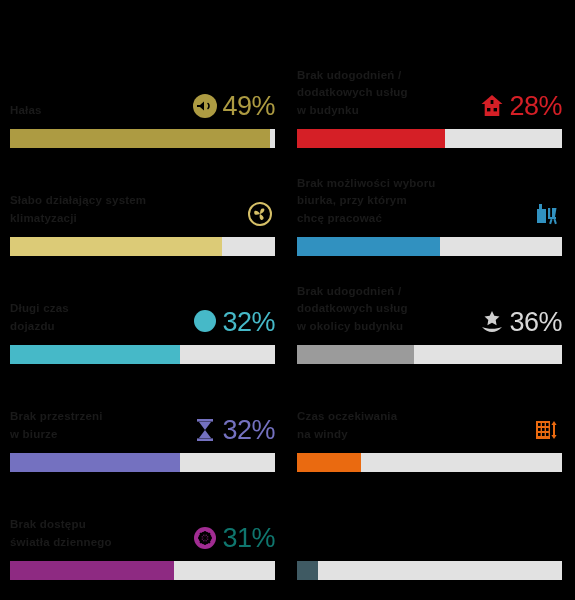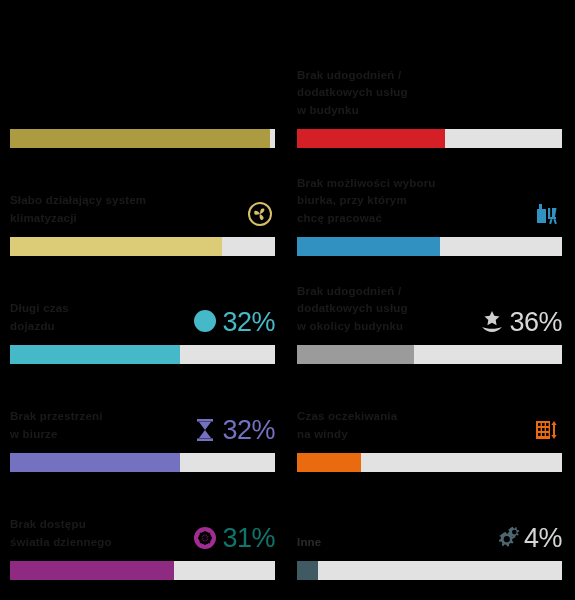--- a/index.html
+++ b/index.html
@@ -85,20 +85,35 @@
   }
 </style>
 </head>
 <body>
 
 <div id="infographic">
 
   <div class="column left">
 
     <div class="stat-row">
+      <div class="stat-top">
+        <div class="stat-label">Hałas</div>
+        <div class="stat-right">
+          <span class="stat-icon">
+            <svg width="28" height="28" viewBox="0 0 28 28">
+                <g fill="#ad9b42">
+                  <circle cx="14" cy="14" r="12"></circle>
+                  <path d="M6 13h3l4-3.5v9L9 15H6z" fill="#000"></path>
+                  <path d="M17 11.5c1.3 1.1 1.3 3.9 0 5" stroke="#000" stroke-width="1.6" fill="none" stroke-linecap="round"></path>
+                </g>
+              </svg>
+          </span>
+          <span class="stat-value" style="color:#ad9b42">49%</span>
+        </div>
+      </div>
       <div class="bar-track">
         <div class="bar-fill" style="width:98%;background:#ad9b42"></div>
       </div>
     </div>
 
     <div class="stat-row">
       <div class="stat-top">
         <div class="stat-label">Słabo działający system
 klimatyzacji</div>
         <div class="stat-right">
@@ -191,20 +206,33 @@
 
   </div>
 
   <div class="column right">
 
     <div class="stat-row">
       <div class="stat-top">
         <div class="stat-label">Brak udogodnień /
 dodatkowych usług
 w budynku</div>
+        <div class="stat-right">
+          <span class="stat-icon">
+            <svg width="28" height="28" viewBox="0 0 28 28">
+                <g fill="#d51f26">
+                  <path d="M14 3L3.5 12h3.2v12h14.6V12h3.2z"></path>
+                  <rect x="12.6" y="8" width="2.8" height="4" fill="#000"></rect>
+                  <rect x="9" y="16" width="3.4" height="3.4" fill="#000"></rect>
+                  <rect x="15.6" y="16" width="3.4" height="3.4" fill="#000"></rect>
+                </g>
+              </svg>
+          </span>
+          <span class="stat-value" style="color:#d51f26">28%</span>
+        </div>
       </div>
       <div class="bar-track">
         <div class="bar-fill" style="width:56%;background:#d51f26"></div>
       </div>
     </div>
 
     <div class="stat-row">
       <div class="stat-top">
         <div class="stat-label">Brak możliwości wyboru
 biurka, przy którym
@@ -280,36 +308,20 @@
               </svg>
           </span>
         </div>
       </div>
       <div class="bar-track">
         <div class="bar-fill" style="width:24%;background:#ea6a10"></div>
       </div>
     </div>
 
     <div class="stat-row">
-      <div class="stat-top">
-        <div class="stat-label" style="color:#2b2b2b">Inne</div>
-        <div class="stat-right">
-          <span class="stat-icon">
-            <svg width="28" height="28" viewBox="0 0 28 28">
-                <g fill="#4e6670">
-                  <path d="M11 8.5l1.8-.6.9 1.9 2 .3.9-1.8 1.7.9-.6 1.9 1.3 1.5 2-.4.3 1.9-1.9.7-.4 2 1.6 1.2-1.1 1.6-1.9-.7-1.6 1.2.2 2-1.9.4-.9-1.8-2-.2-1.1 1.7-1.6-1.1.7-1.9-1.2-1.6-2 .2-.3-1.9 1.8-.8.3-2-1.7-1.1z"></path>
-                  <circle cx="13.8" cy="15.2" r="3.1" fill="#000"></circle>
-                  <path d="M18.5 3.2l1.4-.4.6 1.4 1.5.2.7-1.3 1.3.7-.5 1.4 1 1.1 1.5-.3.2 1.4-1.4.6-.3 1.5 1.2.9-.8 1.2-1.4-.5-1.2.9.1 1.5-1.4.3-.7-1.3-1.5-.2-.8 1.3-1.2-.9.5-1.4-.9-1.2-1.5.2-.2-1.4 1.3-.6.2-1.5-1.2-.8z"></path>
-                  <circle cx="21.3" cy="8.1" r="2.3" fill="#000"></circle>
-                </g>
-              </svg>
-          </span>
-          <span class="stat-value" style="color:#d5d5d5">4%</span>
-        </div>
-      </div>
       <div class="bar-track">
         <div class="bar-fill" style="width:8%;background:#3f5a63"></div>
       </div>
     </div>
 
   </div>
 
 </div>
 
 </body></html>

